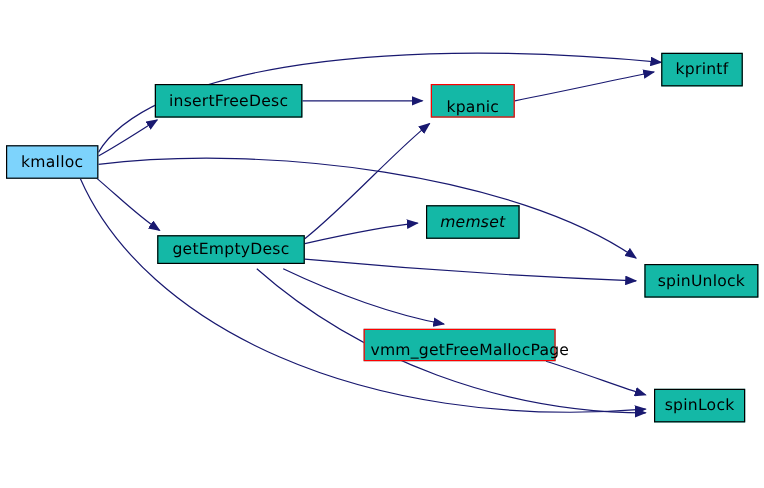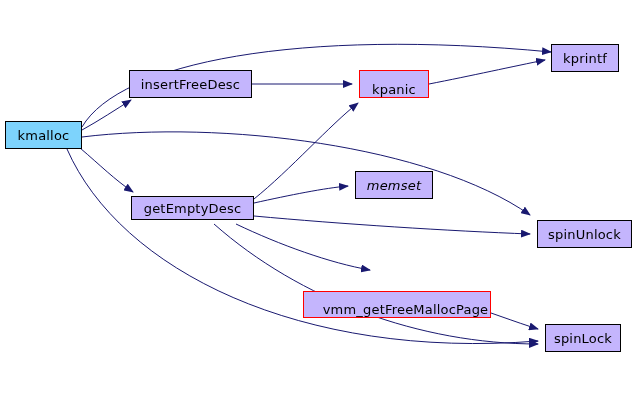--- a/index.html
+++ b/index.html
@@ -21,21 +21,21 @@
     top: 0;
     width: 637px;
     height: 407px;
   }
   .node {
     position: absolute;
     box-sizing: border-box;
     display: flex;
     align-items: center;
     justify-content: center;
-    background: #c4b5fd;
+    background: #14b8a6;
     border: 1px solid #000000;
     font-size: 13px;
     color: #000000;
     white-space: nowrap;
     letter-spacing: 0.2px;
   }
   .node.current {
     background: #7dd3fc;
     border: 1px solid #000000;
   }
@@ -88,20 +88,20 @@
       </div>
       <div class="node" style="left: 131px; top: 196px; width: 123px; height: 24px;">
         <span class="node-label">getEmptyDesc</span>
       </div>
       <div class="node" style="left: 355px; top: 171px; width: 78px; height: 28px; font-style: italic;">
         <span class="node-label">memset</span>
       </div>
       <div class="node" style="left: 537px; top: 220px; width: 95px; height: 28px;">
         <span class="node-label">spinUnlock</span>
       </div>
-      <div class="node external" style="left: 303px; top: 291px; width: 188px; height: 27px; padding-left: 17px;">
+      <div class="node external" style="left: 303px; top: 274px; width: 160px; height: 27px; padding-left: 17px;">
         <span class="node-label">vmm_getFreeMallocPage</span>
       </div>
       <div class="node" style="left: 545px; top: 324px; width: 76px; height: 28px;">
         <span class="node-label">spinLock</span>
       </div>
     </div>
 </div>
 
 </body></html>

